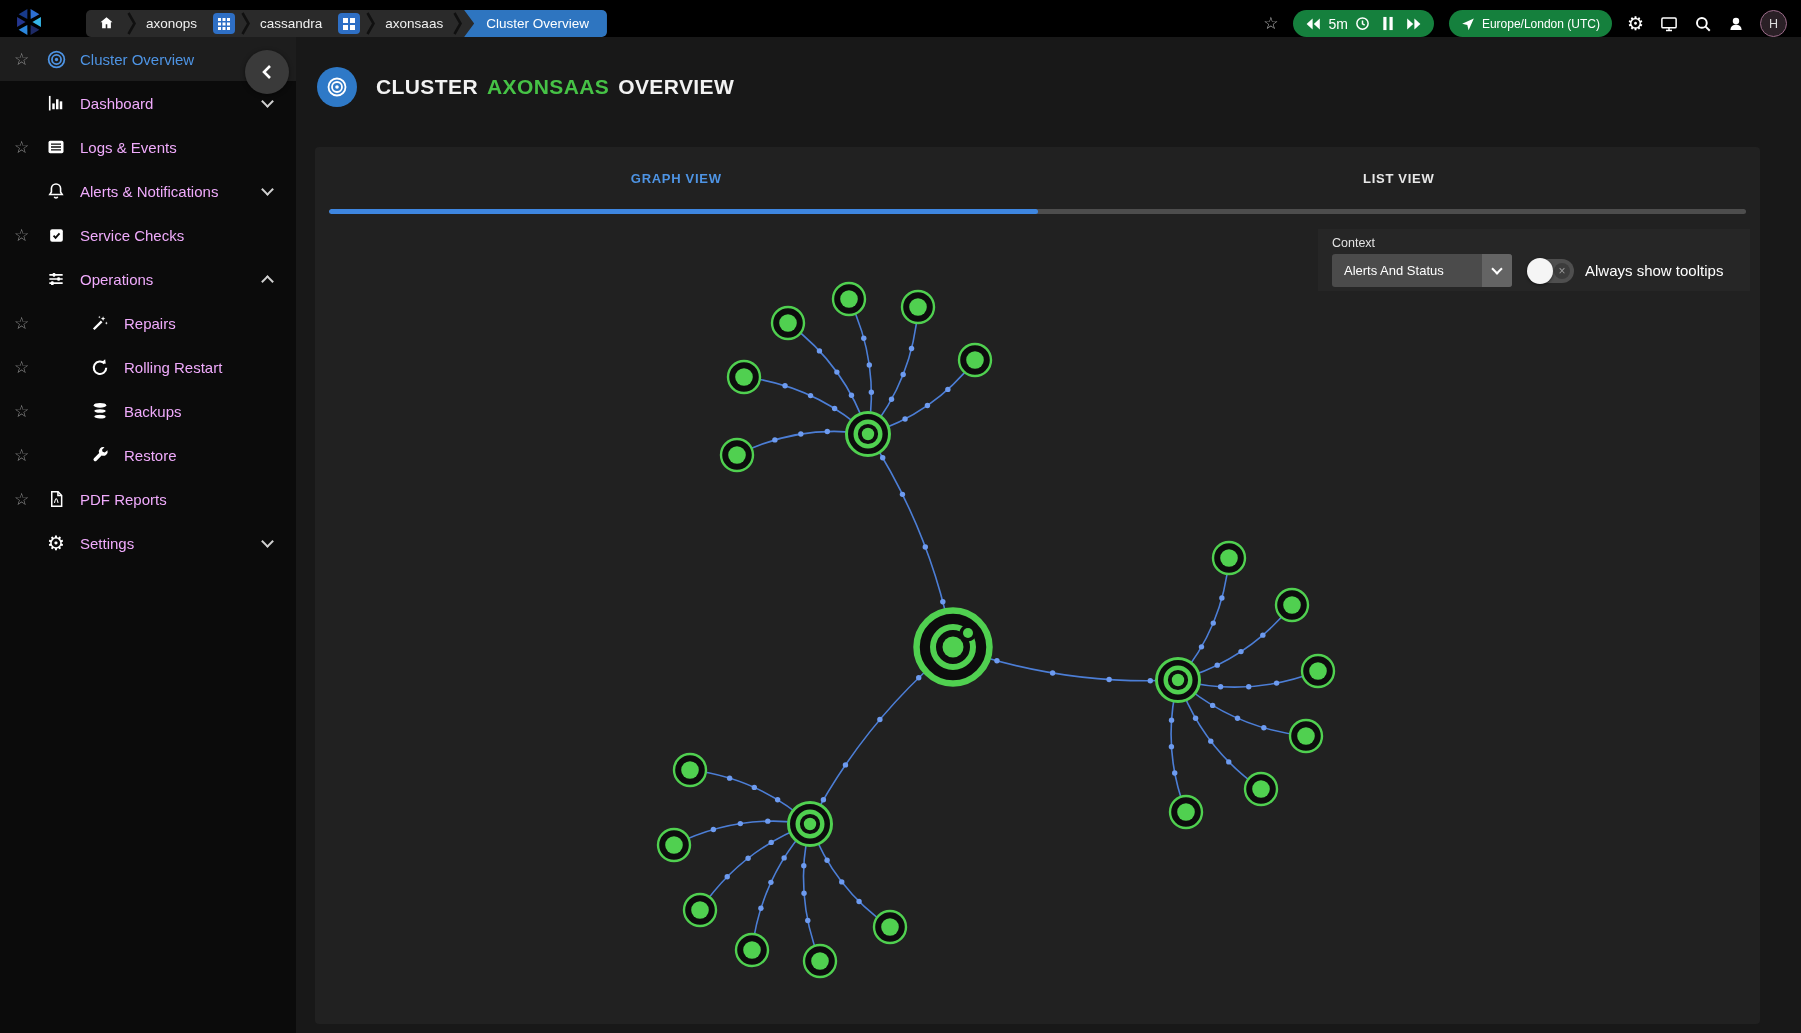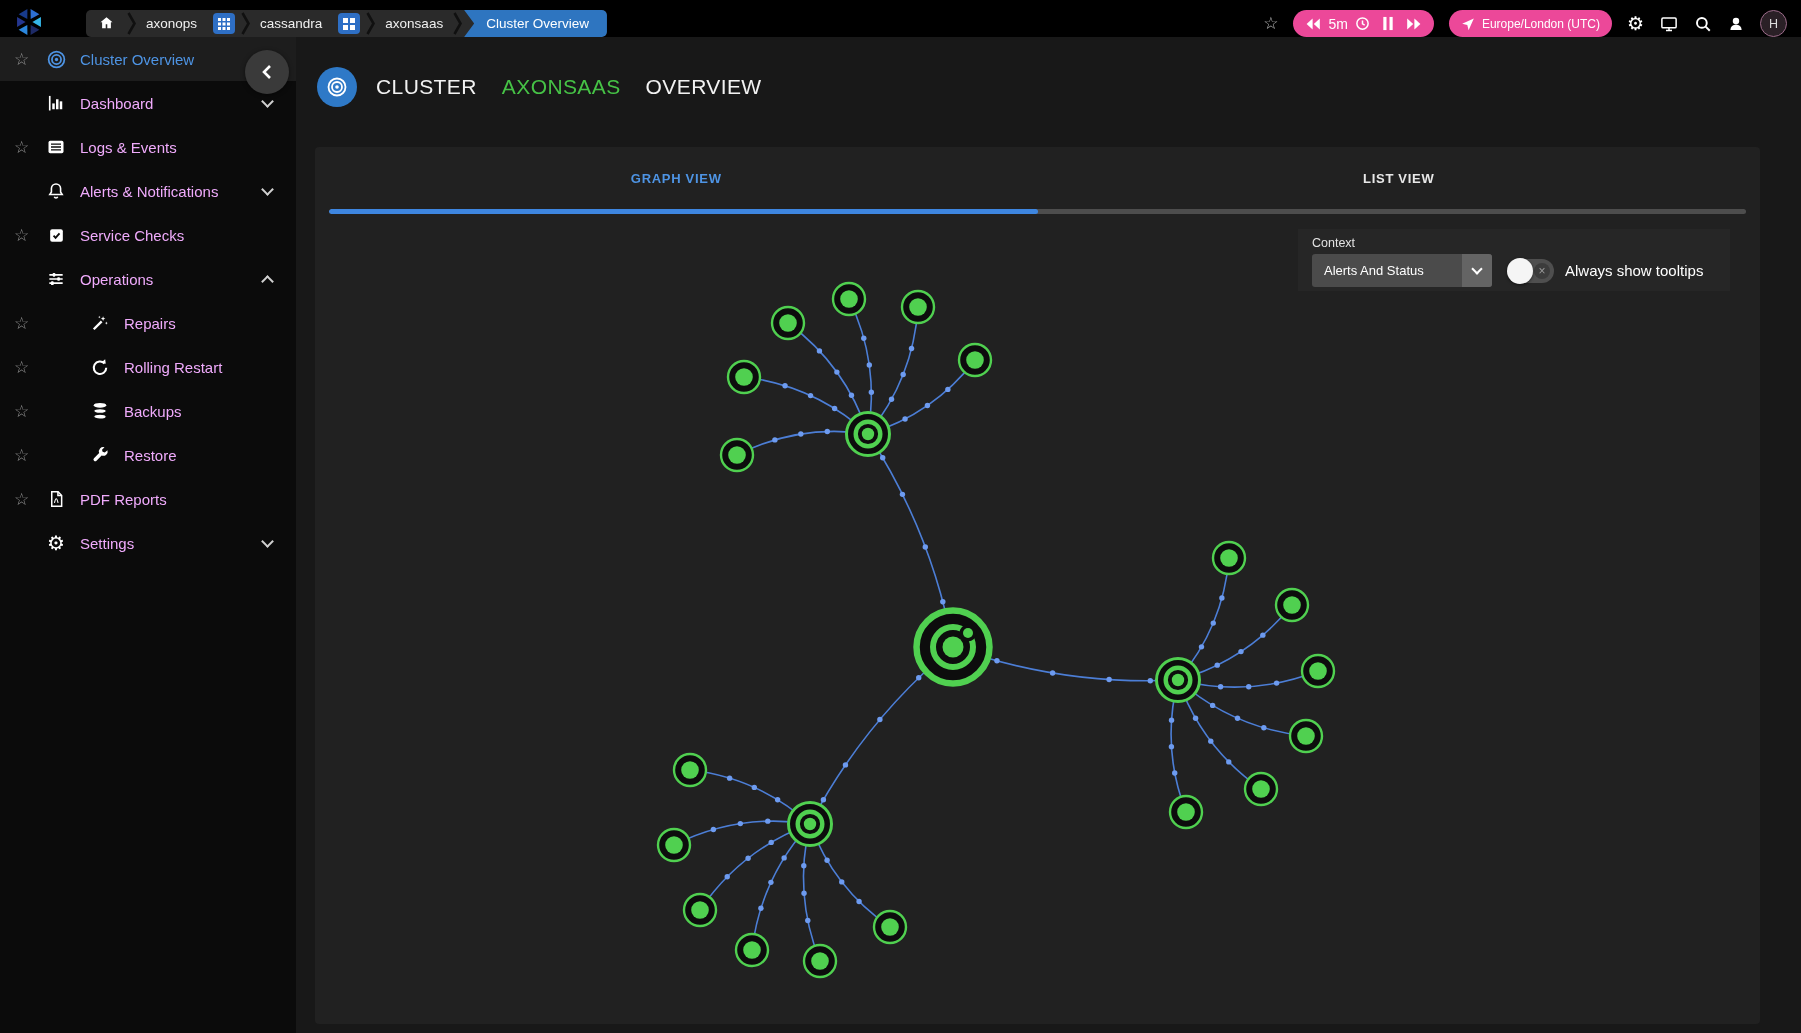--- a/index.html
+++ b/index.html
@@ -12,21 +12,21 @@
   .crumbs { margin-left:42px; height:27px; background:#2a2a2a; border-radius:5px; display:flex; align-items:center; overflow:hidden; }
   .crumb-home { padding:0 12px 0 12px; display:flex; align-items:center; cursor:pointer; }
   .crumb-label { padding:0 10px; font-size:13.5px; color:#f0f0f0; cursor:pointer; white-space:nowrap; }
   .grid-btn { width:22px; height:21px; border:none; border-radius:4px; background:#2e6fc5; display:flex; align-items:center; justify-content:center; cursor:pointer; margin:0 6px; }
   .crumb-sep { display:flex; align-items:center; height:27px; }
   .crumb-active { height:27px; display:flex; align-items:center; background:#2e75c0; color:#fff; font-size:13.5px;
     padding:0 18px 0 22px; margin-left:2px; border-radius:0 5px 5px 0;
     clip-path:polygon(0 0,100% 0,100% 100%,0 100%,10px 50%); cursor:pointer; white-space:nowrap; }
   .tb-right { margin-left:auto; display:flex; align-items:center; gap:15px; }
   .fav-star { color:#b9b9b9; font-size:17px; cursor:pointer; line-height:1; }
-  .pill { height:27px; background:#ec4899; border-radius:15px; display:flex; align-items:center; padding:0 12px; gap:7px; }
+  .pill { height:27px; background:#15803d; border-radius:15px; display:flex; align-items:center; padding:0 12px; gap:7px; }
   .pill .t { font-size:14px; color:#fff; }
   .tb-icon { display:flex; align-items:center; cursor:pointer; }
   .gear-glyph { font-size:19px; color:#fff; line-height:1; cursor:pointer; }
   .avatar { width:27px; height:27px; border-radius:50%; border:1px solid #9c6b8a; background:#2a2026;
     display:flex; align-items:center; justify-content:center; font-size:12.5px; color:#ddd; cursor:pointer; }
 
   
   .sidebar { position:absolute; top:37px; left:0; bottom:0; width:296px; background:#0b0b0b; z-index:20; }
   .srow { height:44px; display:flex; align-items:center; padding-left:14px; cursor:pointer; }
   .srow.active { background:#1d1d1d; }
@@ -40,34 +40,34 @@
   .chev.up { transform:rotate(-135deg); margin-top:4px; }
   .collapse-btn { position:absolute; top:13px; left:245px; width:44px; height:44px; border-radius:50%;
     background:#3a3a3a; display:flex; align-items:center; justify-content:center; cursor:pointer; z-index:30;
     box-shadow:0 1px 4px rgba(0,0,0,.5); }
   .sicon-gear { font-size:20px; color:#fff; line-height:1; }
 
   
   .main { margin-left:296px; padding-top:28px; }
   .title-row { height:44px; display:flex; align-items:center; padding-left:21px; }
   .title-badge { width:40px; height:40px; border-radius:50%; background:#2e79c7; display:flex; align-items:center; justify-content:center; }
-  .title-row h1 { margin-left:19px; font-size:21px; font-weight:400; letter-spacing:.4px; color:#f2f2f2; display:flex; gap:25px; }
+  .title-row h1 { margin-left:19px; font-size:21px; font-weight:700; letter-spacing:.4px; color:#f2f2f2; display:flex; gap:9px; }
   .title-row h1 .green { color:#46c246; }
 
   .panel { position:relative; margin-left:19px; margin-top:38px; width:1445px; height:877px; background:#212121; border-radius:4px; }
   .tabs { display:flex; height:62px; }
   .tab { flex:1; display:flex; align-items:center; justify-content:center; font-size:13px; font-weight:700;
     letter-spacing:.7px; color:#e8e8e8; cursor:pointer; }
   .tab.active { color:#4e94e4;text-align:right; }
   .progress-track { margin:0 14px; height:5px; background:#4d4d4d; border-radius:3px; overflow:hidden; }
   .progress-fill { height:100%; background:#3e86e0; border-radius:3px; width:50%; }
 
   #graph-svg { position:absolute; inset:0; width:1445px; height:877px; }
 
-  .context-box { position:absolute; top:82px; right:30px; width:432px; height:62px; background:#262626;
+  .context-box { position:absolute; top:82px; right:10px; width:432px; height:62px; background:#262626;
     padding:7px 12px 0 14px; z-index:10; }
   .ctx-label { font-size:12.5px; color:#e3e3e3; }
   .ctx-row { display:flex; align-items:center; margin-top:4px; }
   .select { width:180px; height:33px; background:#4b4b4b; border-radius:3px; display:flex; align-items:center; cursor:pointer; }
   .sel-value { flex:1; padding-left:12px; font-size:13px; color:#fff; white-space:nowrap; }
   .sel-chev { width:30px; height:33px; background:#646464; border-radius:0 3px 3px 0; display:flex; align-items:center; justify-content:center; }
   .chev-shape { width:8px; height:8px; border-right:2px solid #fff; border-bottom:2px solid #fff; transform:rotate(45deg); margin-top:-3px; }
   .toggle { position:relative; width:46px; height:24px; background:#4f4f4f; border-radius:12px; margin-left:16px; cursor:pointer; flex:0 0 auto; }
   .knob { position:absolute; left:-1px; top:-1px; width:26px; height:26px; border-radius:50%; background:#f5f5f5; box-shadow:0 1px 3px rgba(0,0,0,.5); }
   .xmark { position:absolute; right:4px; top:4px; width:16px; height:16px; border-radius:50%; background:#3c3c3c;

